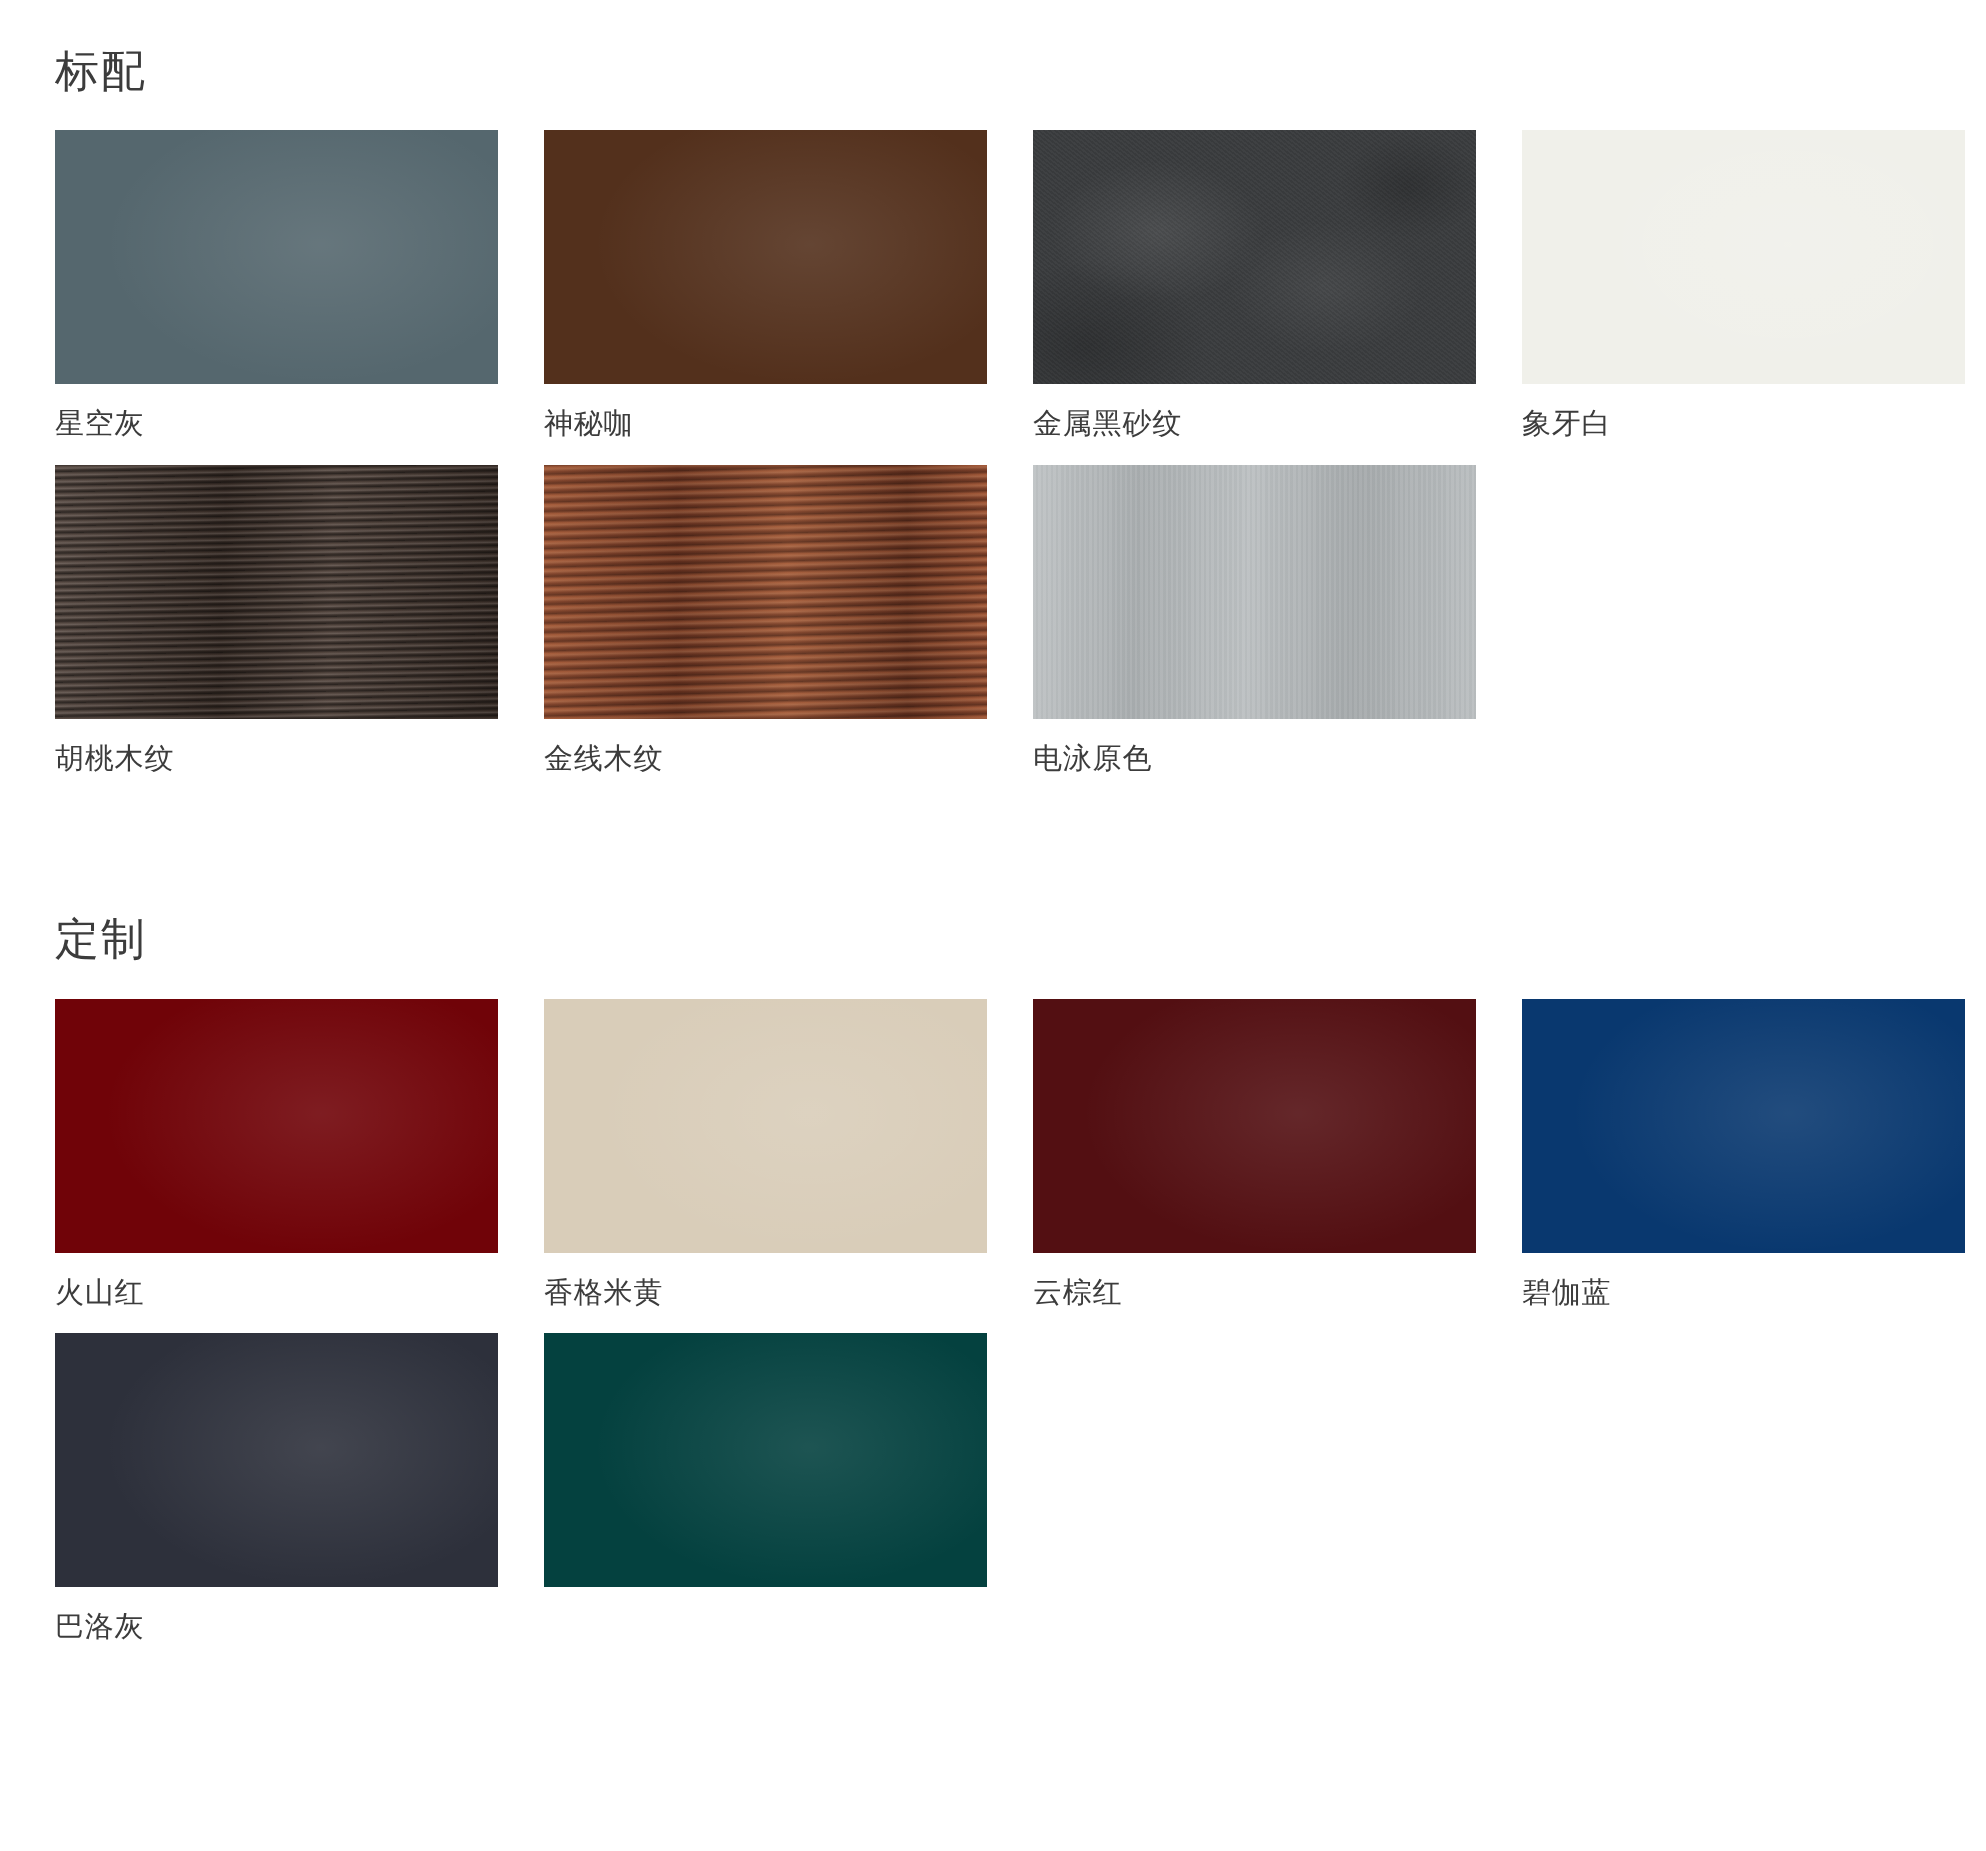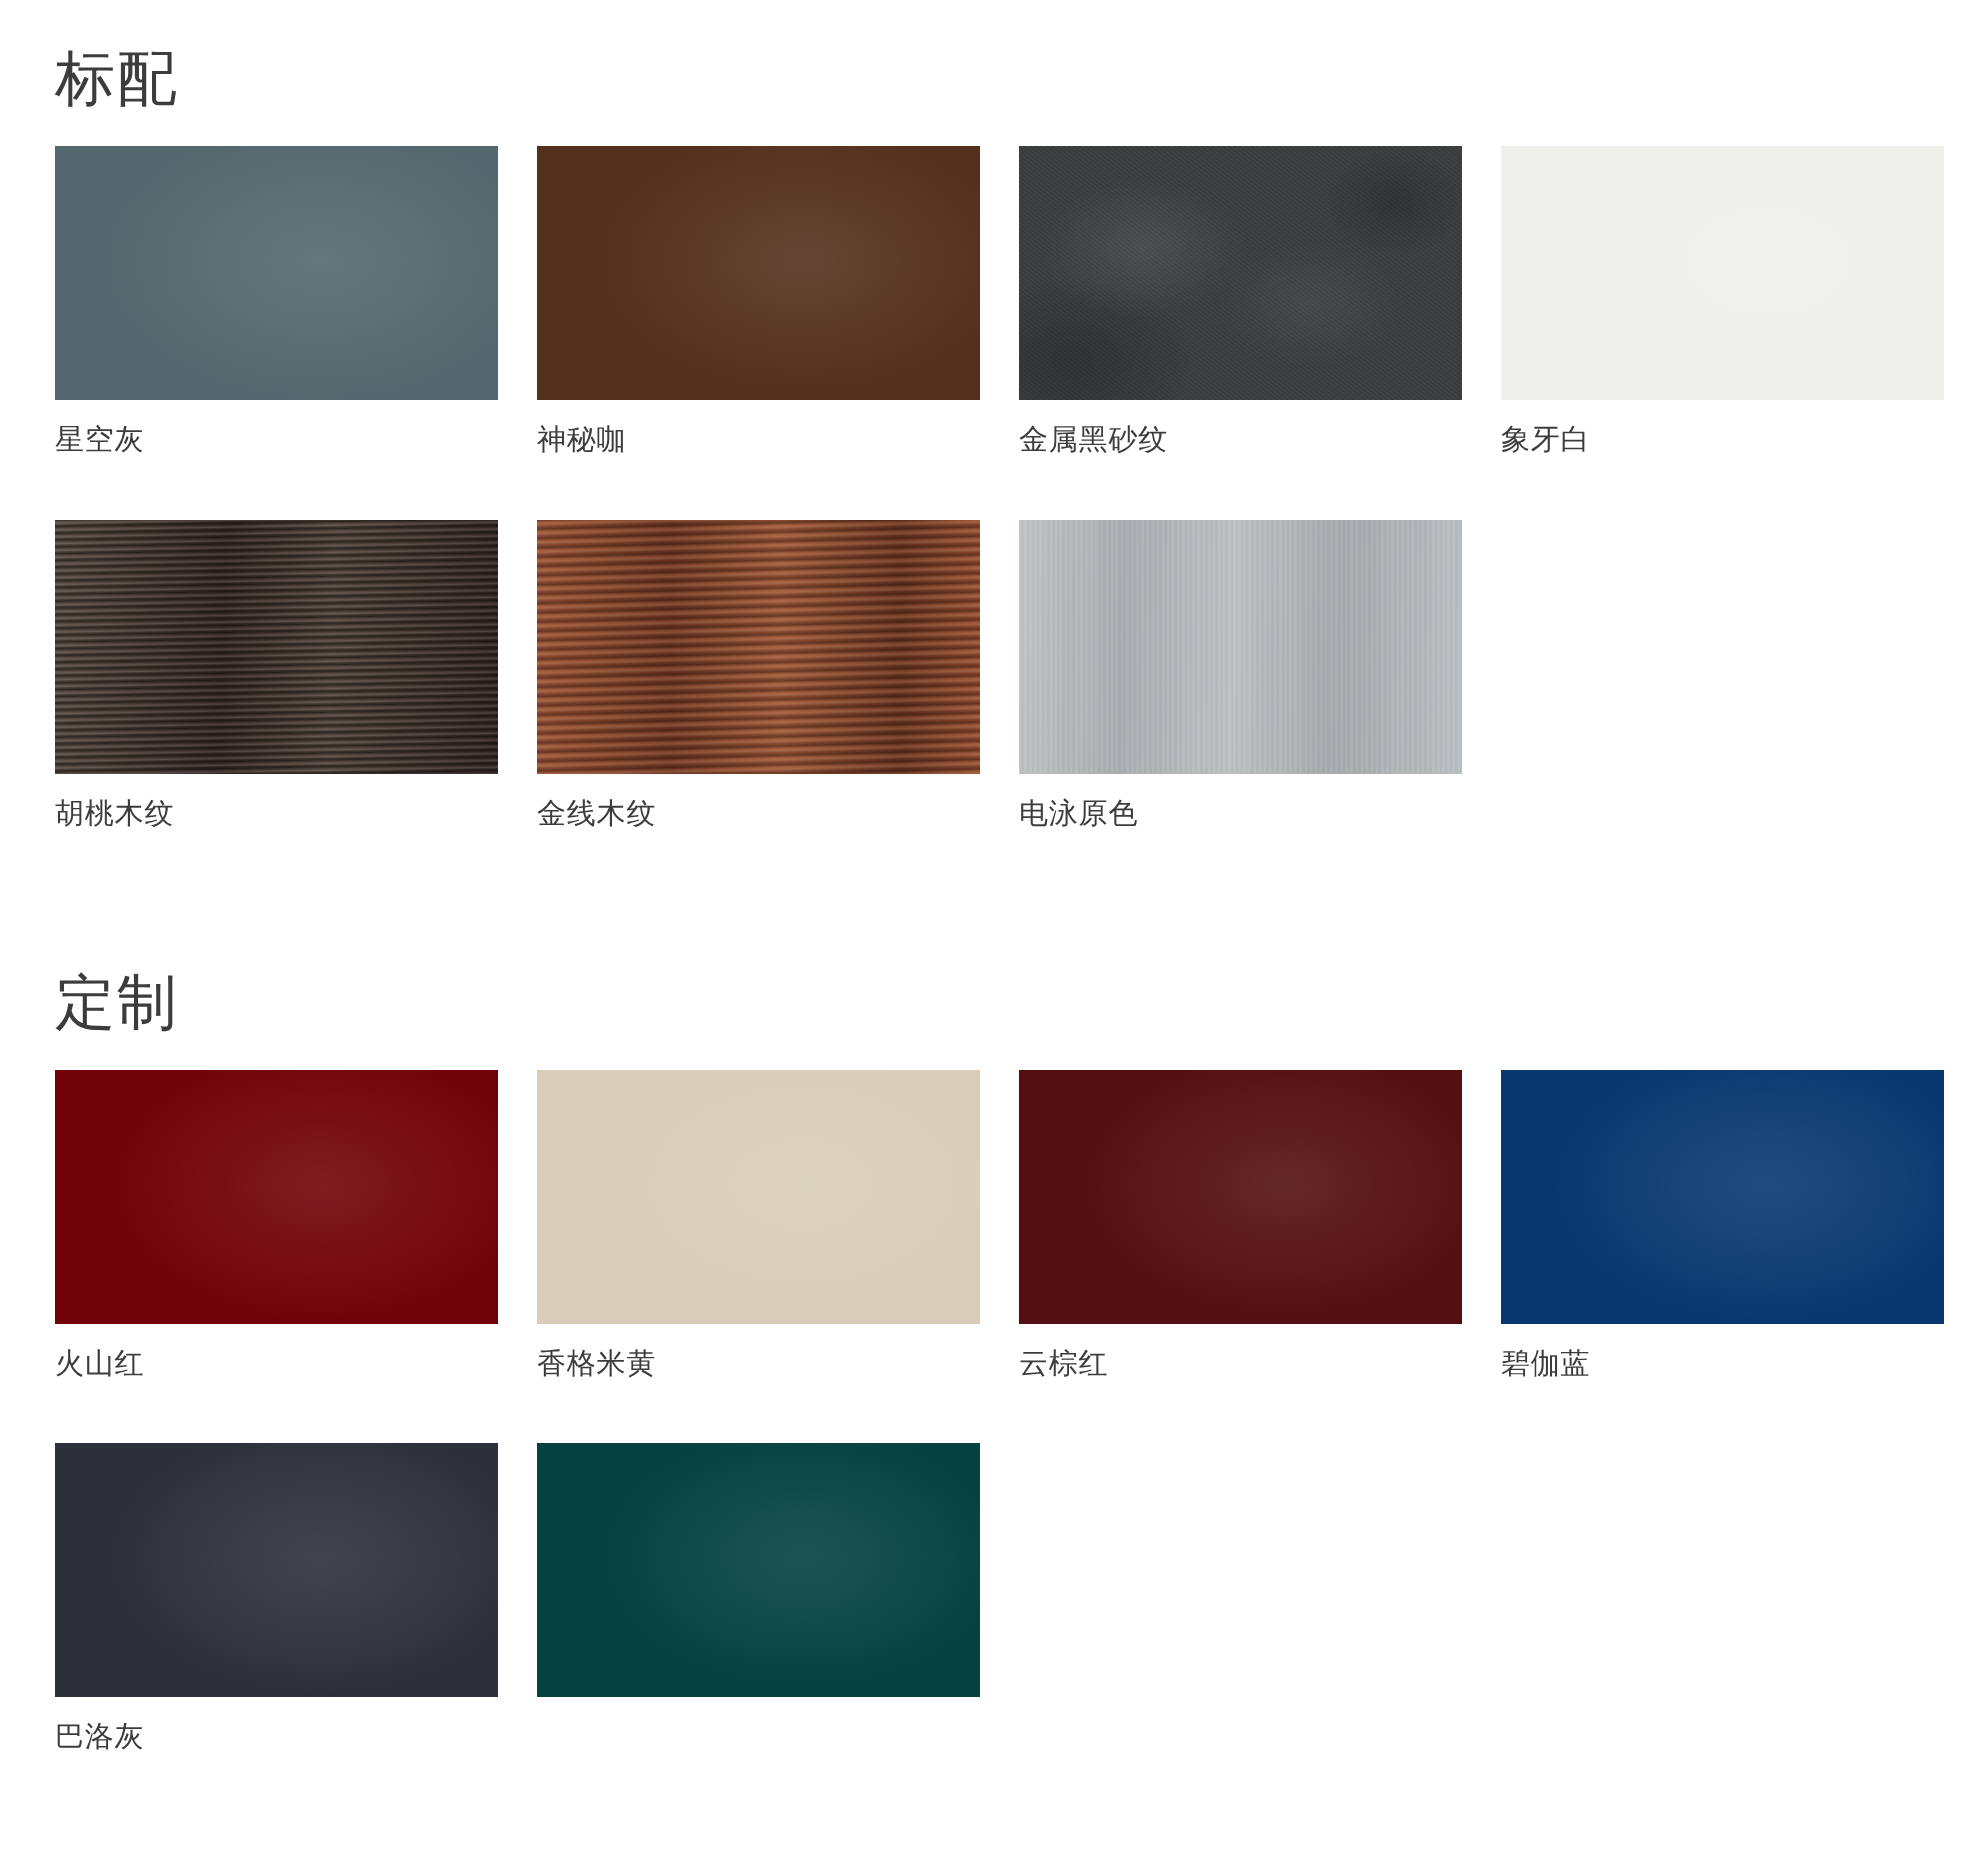--- a/index.html
+++ b/index.html
@@ -21,39 +21,38 @@
     box-sizing: border-box;
     padding: 0 0 34px 0;
   }
 
   .section {
     padding-left: 55px;
     padding-right: 55px;
   }
 
   .section-title {
-    font-size: 60px;
+    font-size: 44px;
     font-weight: 400;
     color: #3c3c3c;
     letter-spacing: 1.7px;
     line-height: 1;
     margin: 0;
     padding-top: 41px;
     padding-bottom: 37px;
   }
 
   .section--standard .section-title { padding-top: 49px; }
   .section--custom  .section-title { padding-top: 59px; font-family: Liberation Serif, serif; }
 
   .swatch-grid {
     display: grid;
     grid-template-columns: repeat(4, 443px);
     column-gap: 46px;
     row-gap: 0;
-    gap: 39px;
   }
 
   .swatch-cell {
     width: 443px;
     margin-bottom: 24px;
   }
 
   .swatch-chip {
     width: 443px;
     height: 254px;

